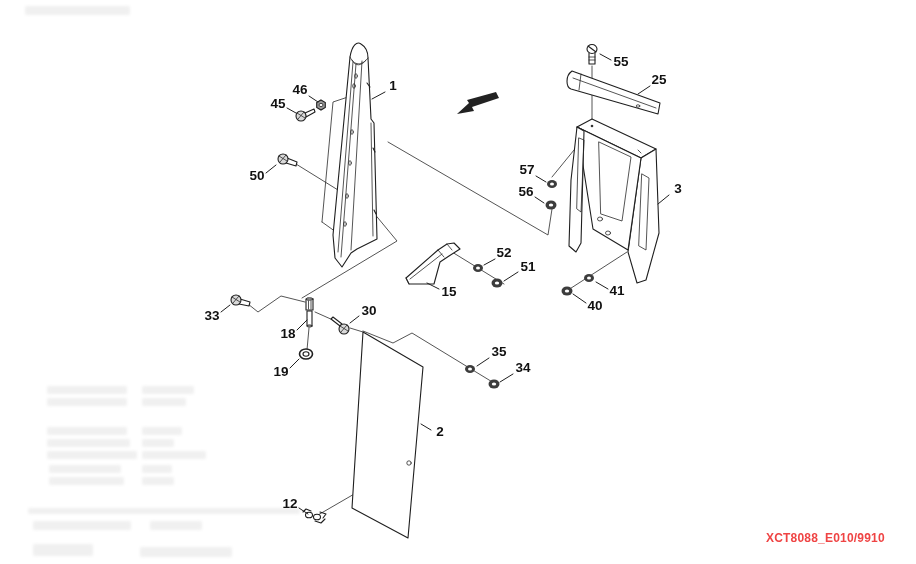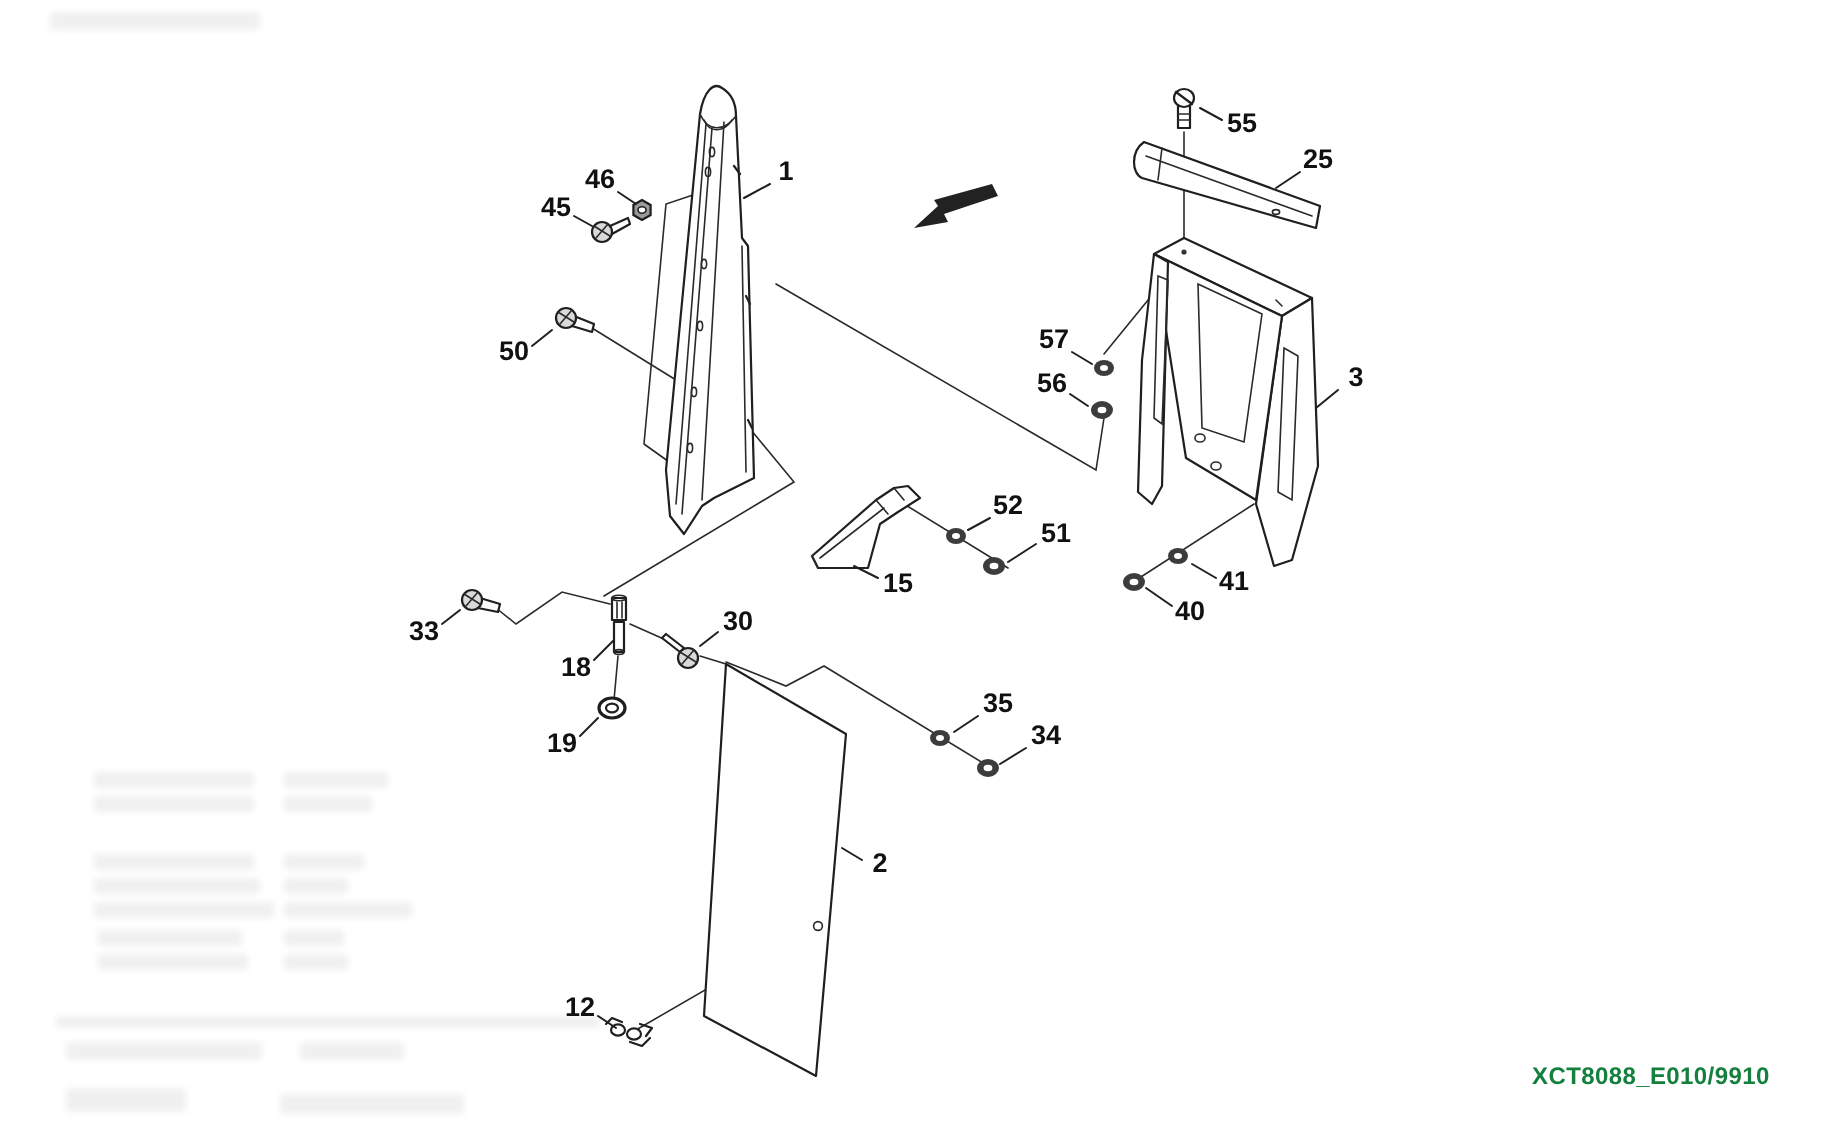--- a/index.html
+++ b/index.html
@@ -8,21 +8,21 @@
     font-family:"Liberation Sans", sans-serif;
   }
   svg{position:absolute;left:0;top:0;}
   .ln{stroke:#1f1f1f;stroke-width:1.1;fill:none;stroke-linejoin:round;stroke-linecap:round;}
   .thin{stroke:#2a2a2a;stroke-width:0.8;fill:none;stroke-linecap:round;}
   .face{fill:#ffffff;stroke:#1f1f1f;stroke-width:1.1;stroke-linejoin:round;}
   .leader{stroke:#1f1f1f;stroke-width:1;fill:none;stroke-linecap:round;}
   .callout{font:700 13.5px "Liberation Sans", sans-serif;fill:#111;}
   .footer-code{
     position:absolute;left:766px;top:531px;width:150px;
-    font:700 12px "Liberation Sans", sans-serif;color:#15803d;letter-spacing:.2px;
+    font:700 12px "Liberation Sans", sans-serif;color:#ef4444;letter-spacing:.2px;
   }
   .smudge{position:absolute;background:#f0f0f0;filter:blur(1.5px);border-radius:2px;}
 </style>
 </head>
 <body>
 
 <div class="page">
 
   <div class="smudge" style="left:25px;top:6px;width:105px;height:9px"></div>
   <div class="smudge" style="left:47px;top:386px;width:80px;height:8px"></div>

